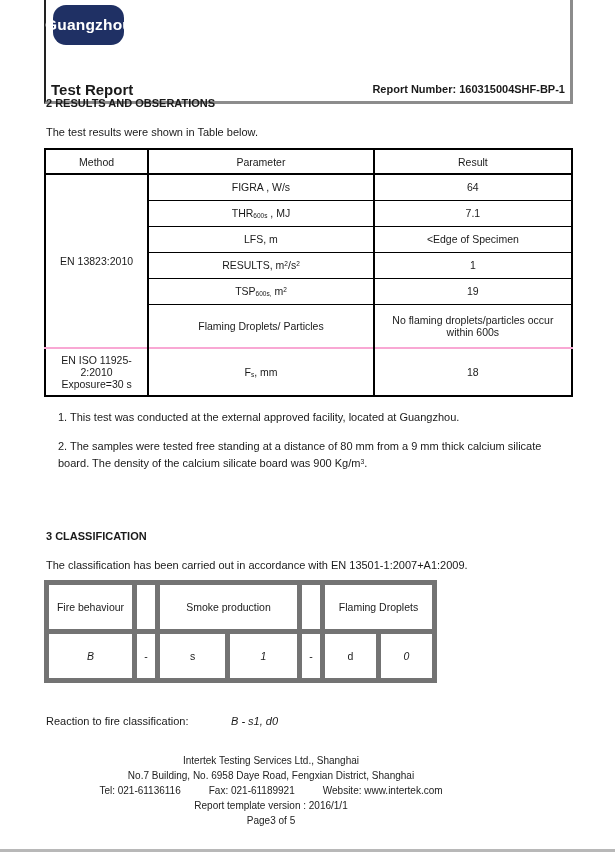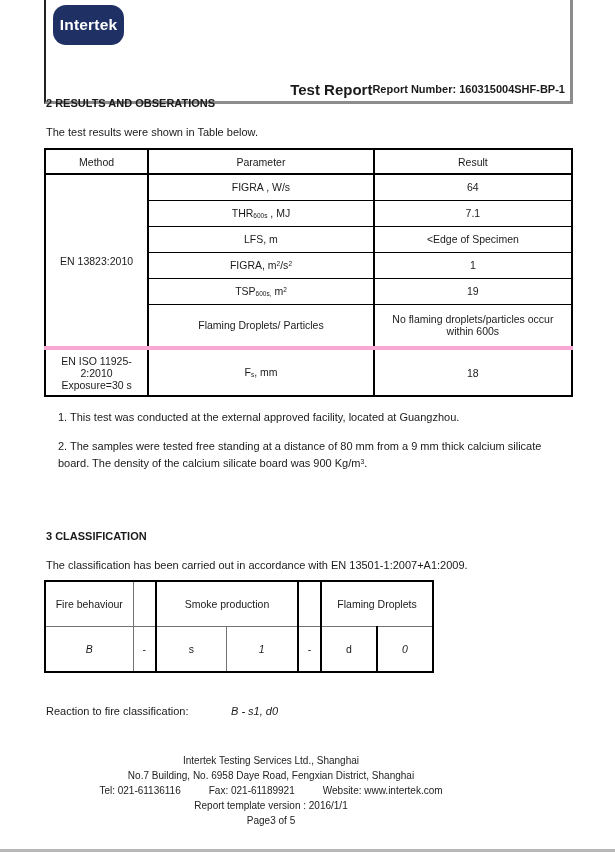--- a/index.html
+++ b/index.html
@@ -27,21 +27,21 @@
     position: absolute; left: 7px; top: 5px;
     width: 71px; height: 40px;
     background: #1f3064;
     border-radius: 13px;
     color: #ffffff;
     display: flex; align-items: center; justify-content: center;
     font-size: 15.5px; font-weight: bold; letter-spacing: 0.2px;
   }
   .header-row {
     position: absolute; left: 5px; right: 5px; bottom: 3px;
-    display: flex; justify-content: flex-end; align-items: flex-end;
+    display: flex; justify-content: space-between; align-items: flex-end;
   }
   .title { font-size: 15px; font-weight: bold; }
   .report-number { font-size: 11px; font-weight: bold; padding-bottom: 3px; }
 
   
   .content { position: absolute; left: 44px; top: 88px; width: 529px; }
   .section-heading { font-size: 11px; font-weight: bold; margin: 9px 0 0 2px; }
   .intro { font-size: 11px; margin: 17px 0 0 2px; }
 
   
@@ -58,37 +58,37 @@
     font-weight: normal;
     padding: 2px 6px;
   }
   .results-table th { height: 25px; border-bottom: 2px solid #000; }
   .col-method { width: 102px; }
   .col-param  { width: 223px; border-left: 2px solid #000 !important; }
   .col-result { width: 196px; border-left: 2px solid #000 !important; }
   .r26 td { height: 26px; }
   .r44 td { height: 44px; border-radius: 15px; }
   .r48 td { height: 48px; }
-  tr.block2 td { border-top: 4px solid #f9a8d4; }
+  tr.block2 td { border-top: 2px solid #f9a8d4; }
   sub { font-size: 0.62em; vertical-align: -0.2em; }
   sup { font-size: 0.62em; vertical-align: 0.5em; }
 
   
   .note-label { font-size: 11px; margin: 20px 0 0 2px; }
   .note-item  { font-size: 11px; margin: 12px 0 0 14px; line-height: 1.55; }
 
   
   .class-heading { margin-top: 58px; }
   .class-table {
     margin-top: 9px;
     border: 2px solid #000;
     font-size: 10.5px;
   }
   .class-table th, .class-table td {
-    border: 1px solid #737373;
+    border: 5px solid #737373;
     text-align: center; vertical-align: middle;
     font-weight: normal;
     height: 25px; padding: 16px 4px;
   }
   .cw0 { width: 88px; } .cw1 { width: 23px; } .cw2 { width: 70px; }
   .cw3 { width: 72px; } .cw4 { width: 23px; } .cw5 { width: 56px; }
   .cw6 { width: 56px; }
   .bl2 { border-left: 2px solid #000 !important; }
   .it  { font-style: italic; }
 
@@ -106,21 +106,21 @@
     position: absolute; left: 0; bottom: 0; width: 615px; height: 3px;
     background: #b8b8b8;
   }
 </style>
 </head>
 <body>
 
 <div class="page">
 
   <div class="header-box">
-    <div class="logo">Intertek</div>
+    <div class="logo">Guangzhou</div>
     <div class="header-row">
       <div class="title">Test Report</div>
       <div class="report-number">Report Number: 160315004SHF-BP-1</div>
     </div>
   </div>
 
   <div class="content">
 
     <div class="section-heading">2 RESULTS AND OBSERATIONS</div>
     <div class="intro">The test results were shown in Table below.</div>
@@ -141,21 +141,21 @@
         </tr>
         <tr class="r26">
           <td class="col-param"><span>THR</span><sub>600s</sub><span> , MJ</span></td>
           <td class="col-result"><span>7.1</span></td>
         </tr>
         <tr class="r26">
           <td class="col-param"><span>LFS, m</span></td>
           <td class="col-result"><span>&lt;Edge of Specimen</span></td>
         </tr>
         <tr class="r26">
-          <td class="col-param"><span>FIGRA, m</span><sup>2</sup><span>/s</span><sup>2</sup></td>
+          <td class="col-param"><span>RESULTS, m</span><sup>2</sup><span>/s</span><sup>2</sup></td>
           <td class="col-result"><span>1</span></td>
         </tr>
         <tr class="r26">
           <td class="col-param"><span>TSP</span><sub>600s,</sub><span> m</span><sup>2</sup></td>
           <td class="col-result"><span>19</span></td>
         </tr>
         <tr class="r44">
           <td class="col-param"><span>Flaming Droplets/ Particles</span></td>
           <td class="col-result"><span>No flaming droplets/particles occur within 600s</span></td>
         </tr>

